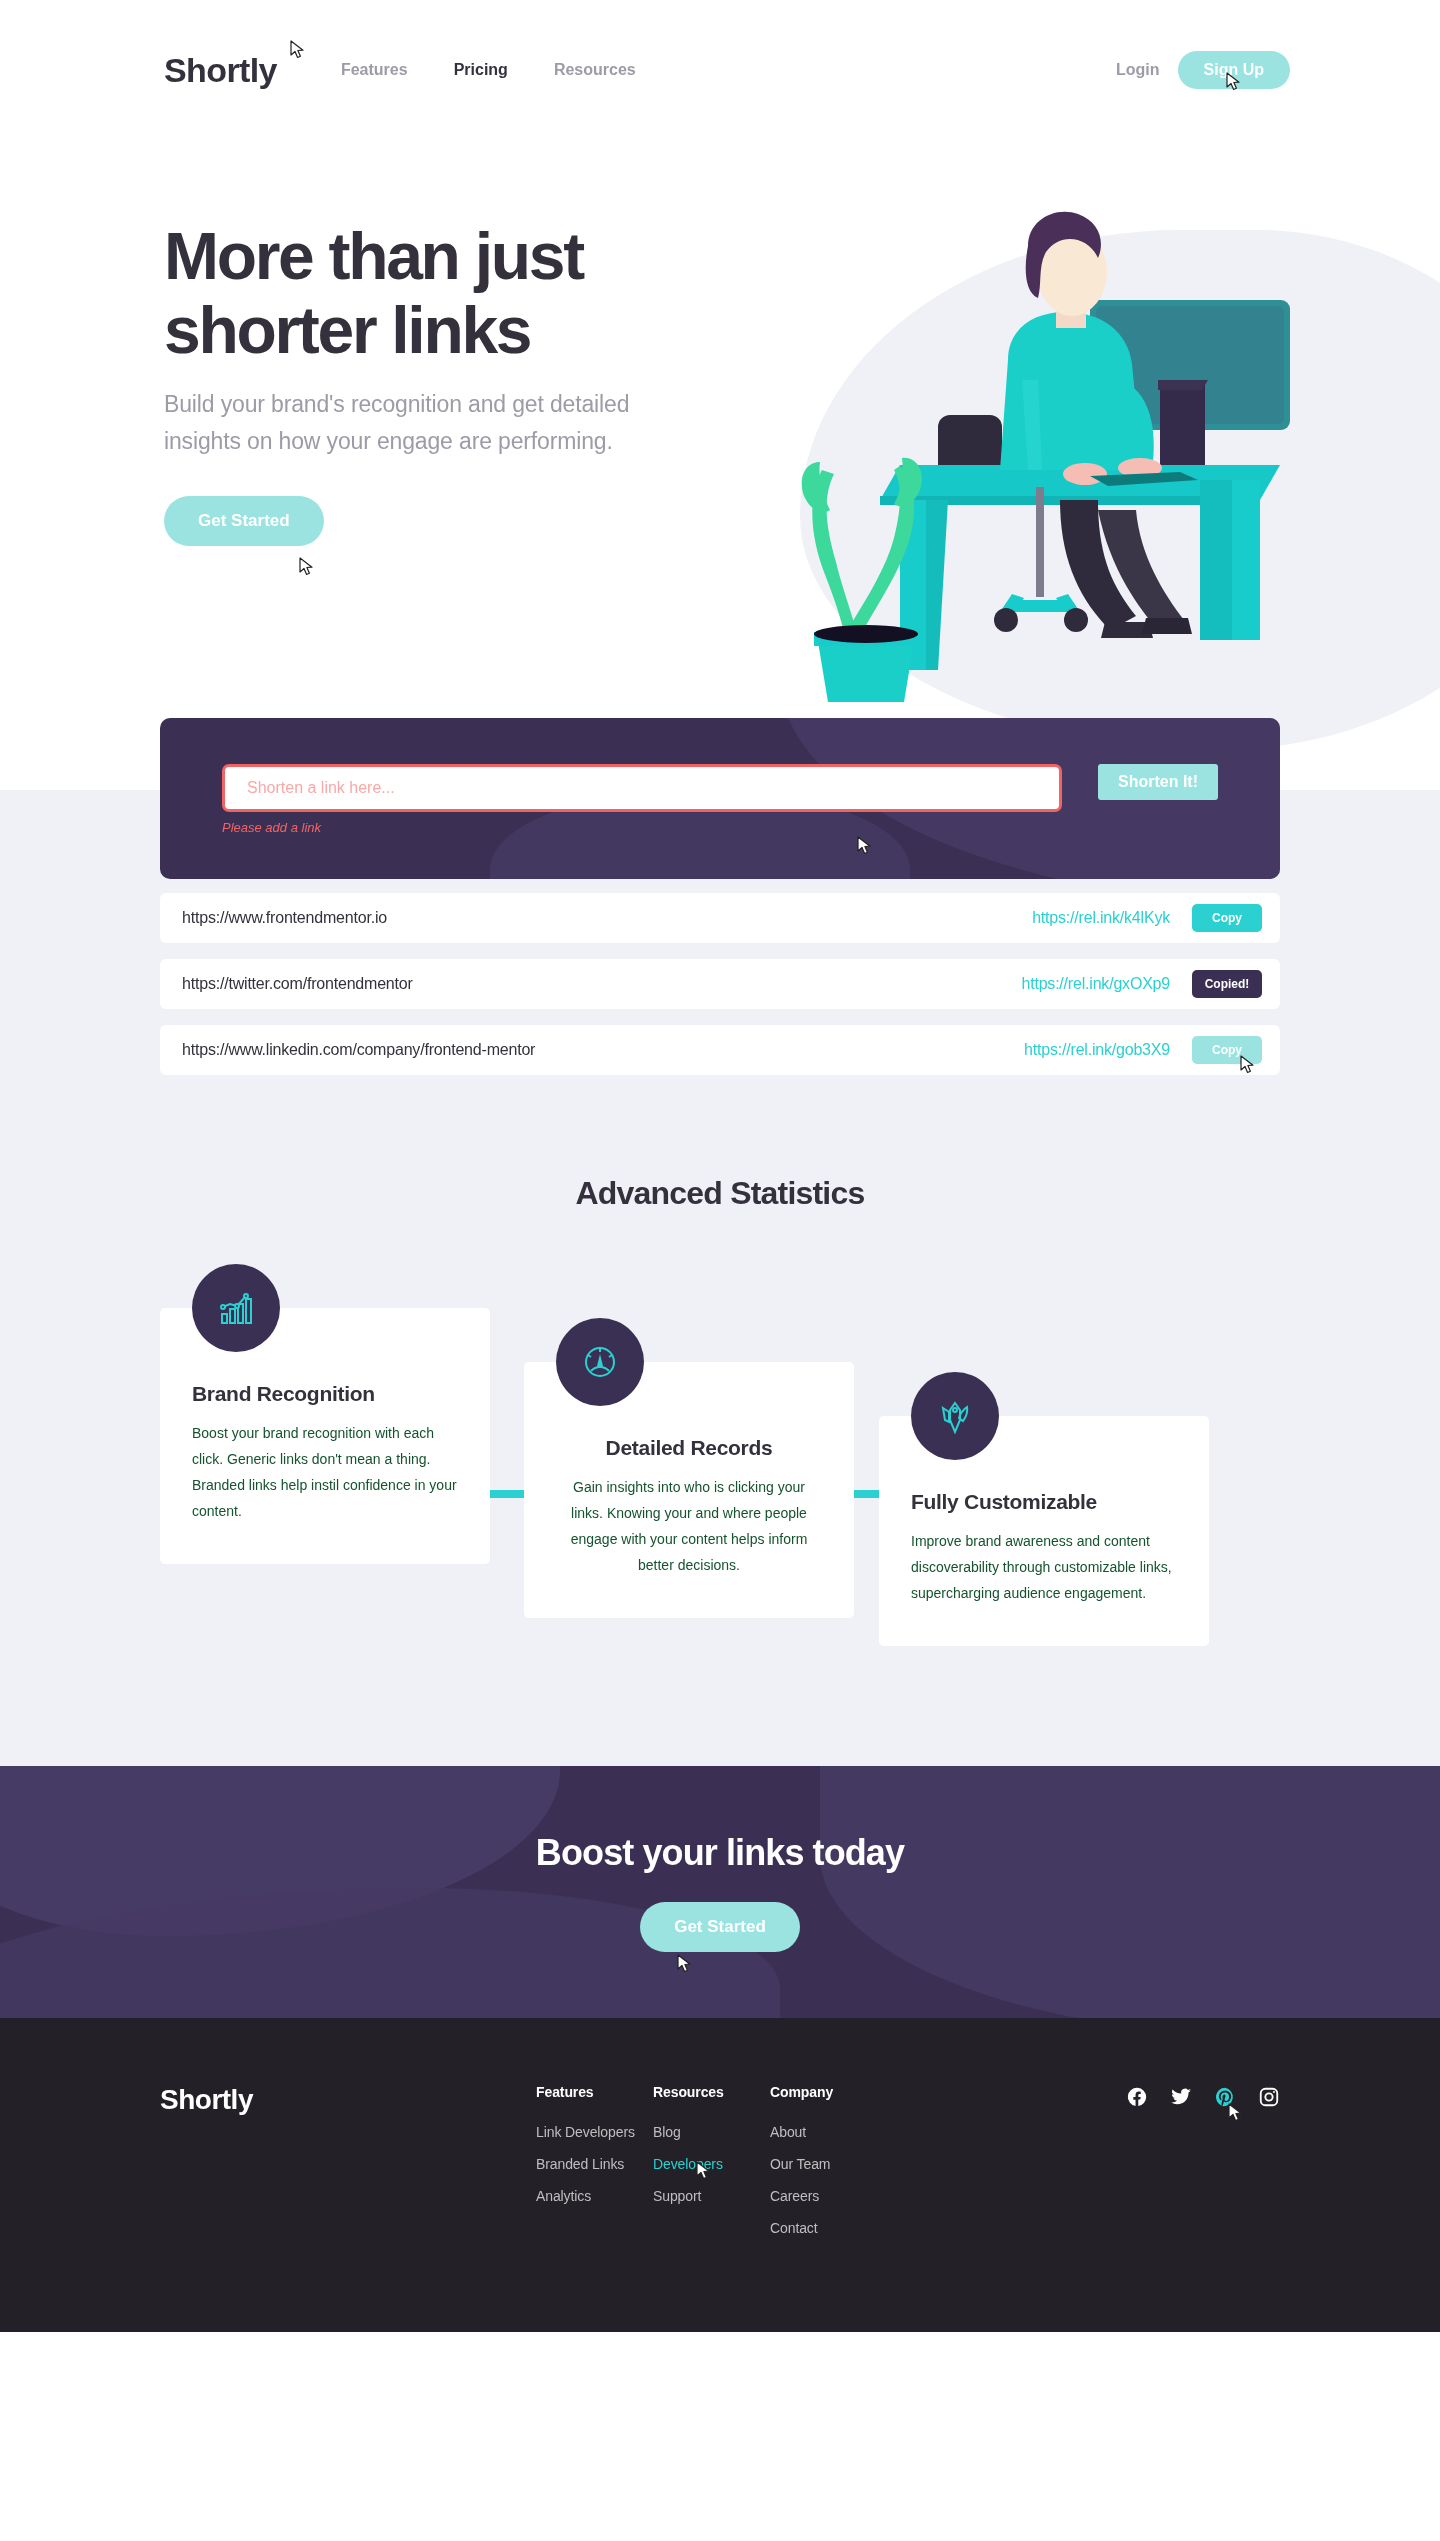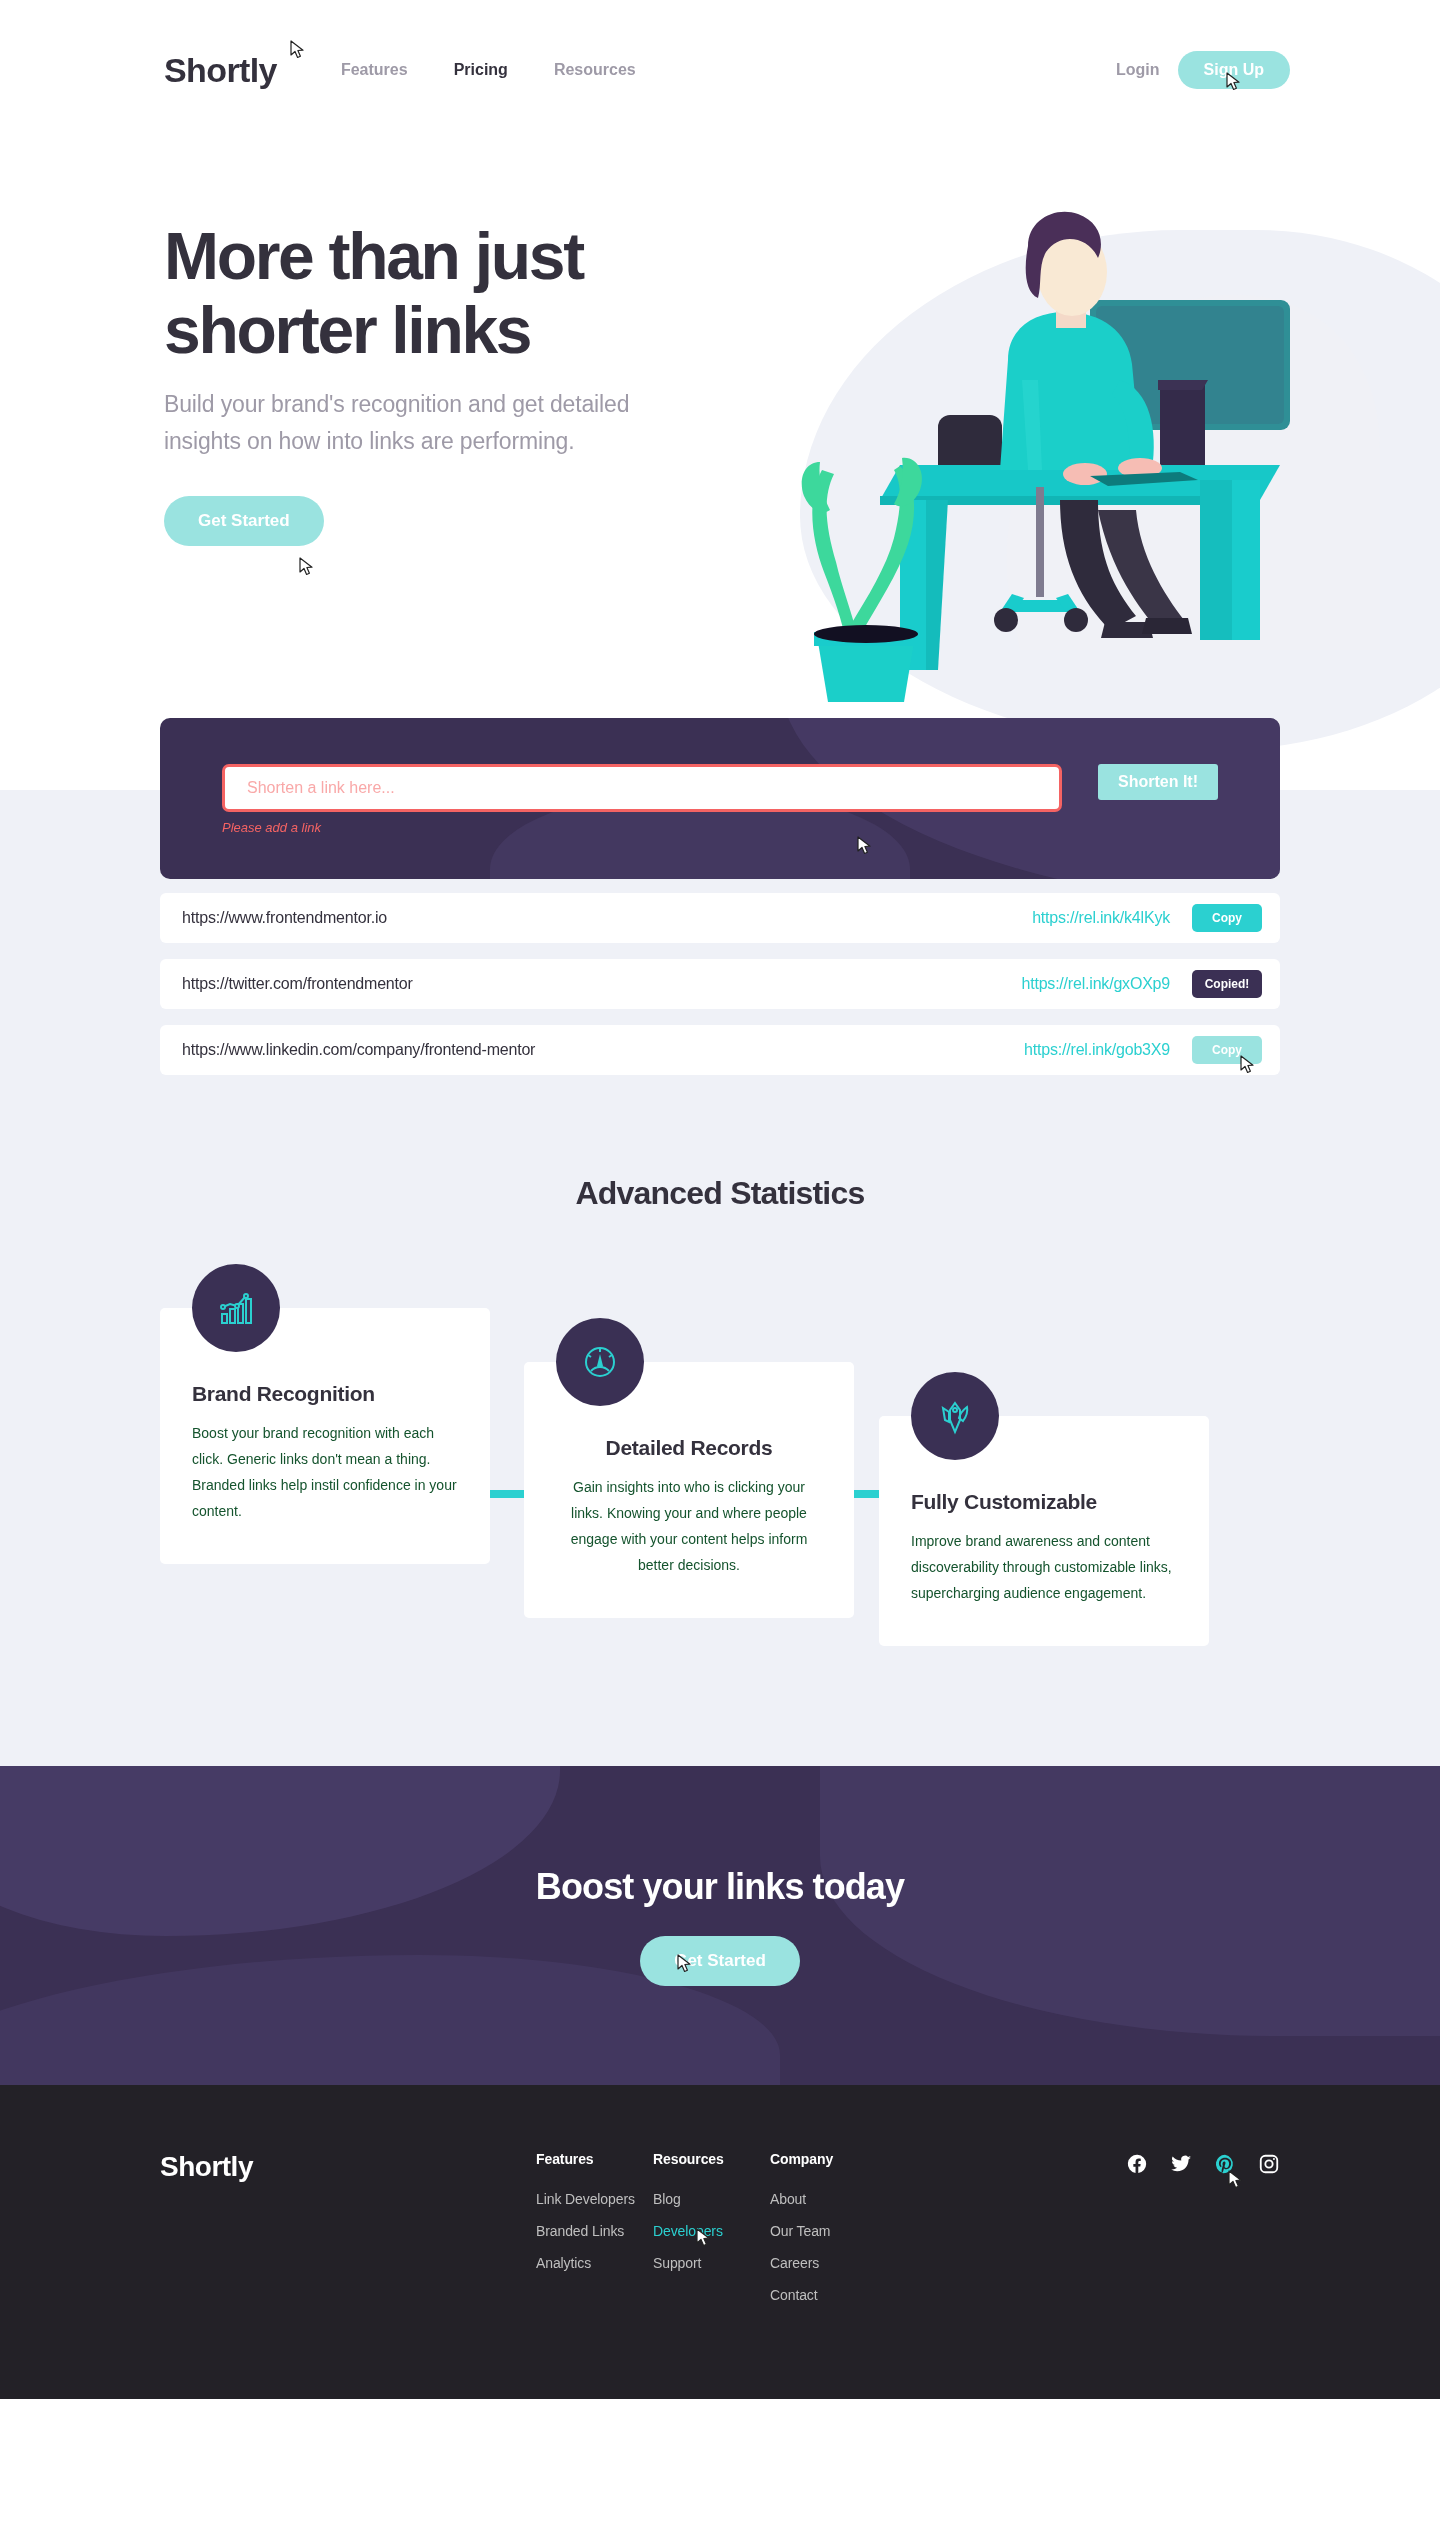--- a/index.html
+++ b/index.html
@@ -284,21 +284,21 @@
     margin-top: 14px;
     font-size: 14px;
     line-height: 1.86;
     color: #14532d;
   }
 
   
   .cta {
     position: relative;
     background: #3b3054;
-    height: 319px;
+    height: 252px;
     display: flex;
     flex-direction: column;
     align-items: center;
     justify-content: center;
     overflow: hidden;
   }
   .cta .blob-a {
     position: absolute; left: -60px; top: -90px;
     width: 620px; height: 260px; background: #4b3f6b;
     border-radius: 0 0 70% 40%; opacity: .75;
@@ -436,21 +436,21 @@
       </svg>
     </div>
 
     <div class="hero-text">
       <h1 class="hero-title">
         <span>More than just</span><br>
         <span>shorter links</span>
       </h1>
       <p class="hero-sub">
         <span>Build your brand's recognition and get detailed</span><br>
-        <span>insights on how into links are performing.</span>
+        <span>insights on how your engage are performing.</span>
       </p>
       <button class="btn-pill">Get Started</button>
     </div>
   </section>
 
   <section class="gray-section">
     <div class="container">
 
       <div class="shorten-wrap">
         <div class="shorten-box">

